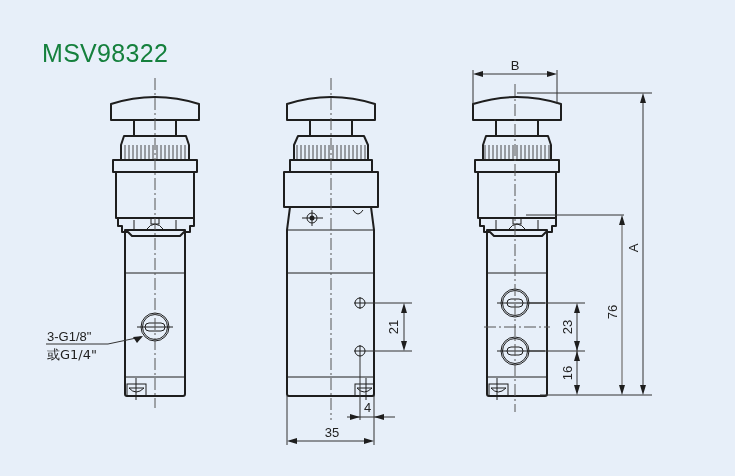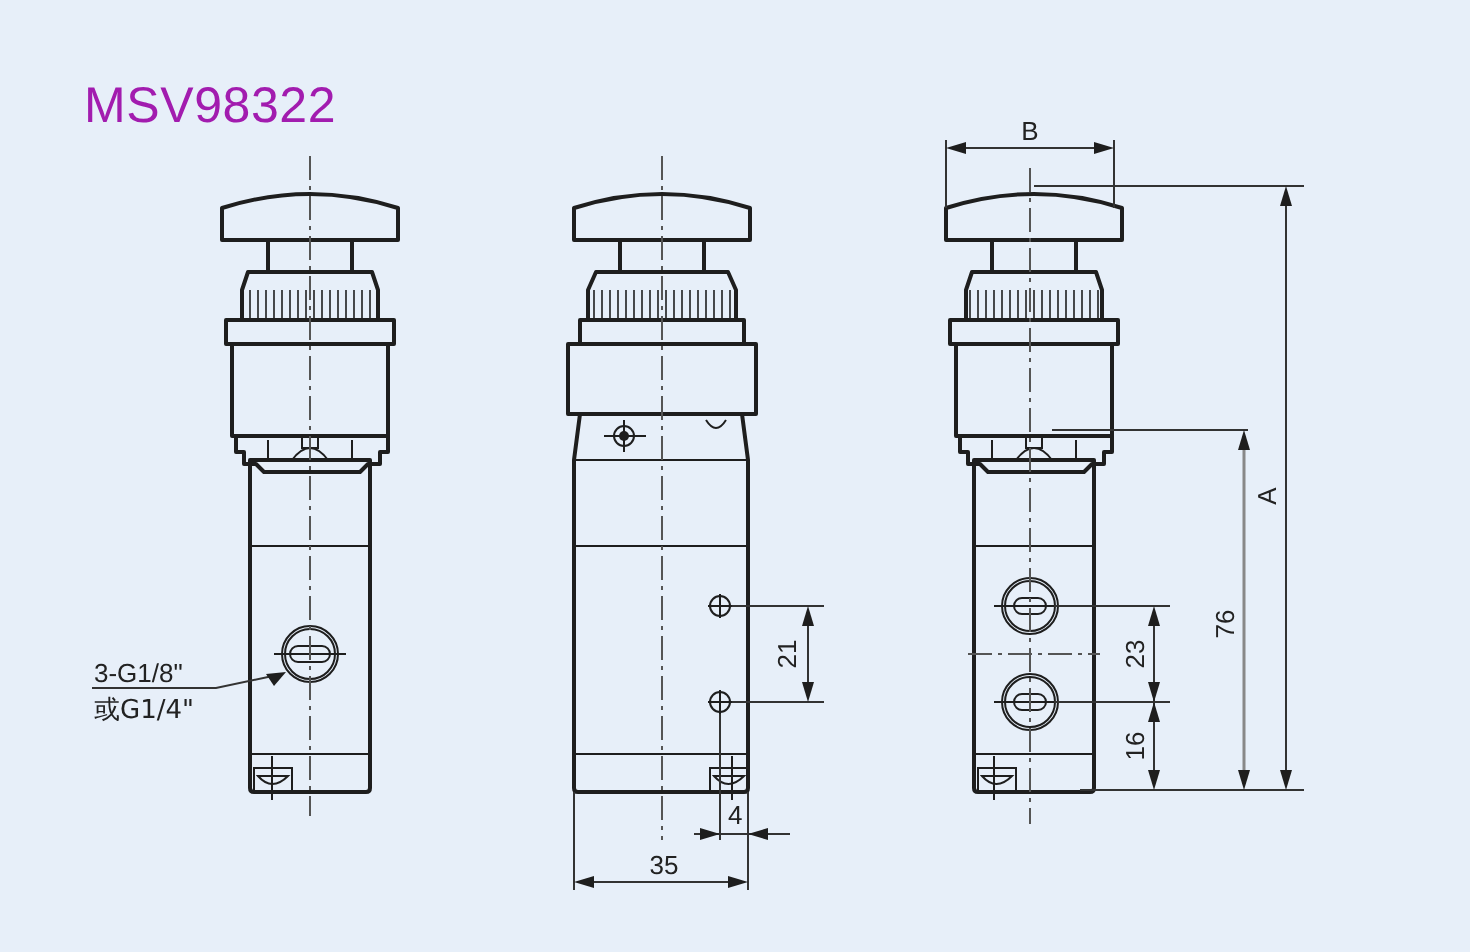--- a/index.html
+++ b/index.html
@@ -1,17 +1,17 @@
 <!DOCTYPE html>
 <html><head>
 <meta charset="utf-8">
 <style>
   html, body { margin:0; padding:0; }
   body { width:735px; height:476px; background:#e7eff9; overflow:hidden; position:relative; font-family:"Liberation Sans", sans-serif; }
-  .title { position:absolute; left:42px; top:39px; font-size:25px; color:#a21caf; letter-spacing:0.3px; font-family:"Liberation Sans", sans-serif; }
+  .title { position:absolute; left:42px; top:39px; font-size:25px; color:#15803d; letter-spacing:0.3px; font-family:"Liberation Sans", sans-serif; }
   svg { position:absolute; left:0; top:0; }
   .ol { fill:none; stroke:#1e1e1e; stroke-width:2; stroke-linejoin:round; }
   .th { fill:none; stroke:#1e1e1e; stroke-width:1; }
   .cl { fill:none; stroke:#555; stroke-width:1; stroke-dasharray:12 3 2 3; }
   .dim { fill:none; stroke:#333; stroke-width:1; }
   .dimg { fill:none; stroke:#888; stroke-width:1.5; }
   .arr { fill:#1e1e1e; }
   .lbl { font-family:"Liberation Sans", sans-serif; font-size:13px; fill:#222; }
   .lblc { font-family:"DejaVu Sans", sans-serif; font-size:13px; fill:#222; }
 </style>

